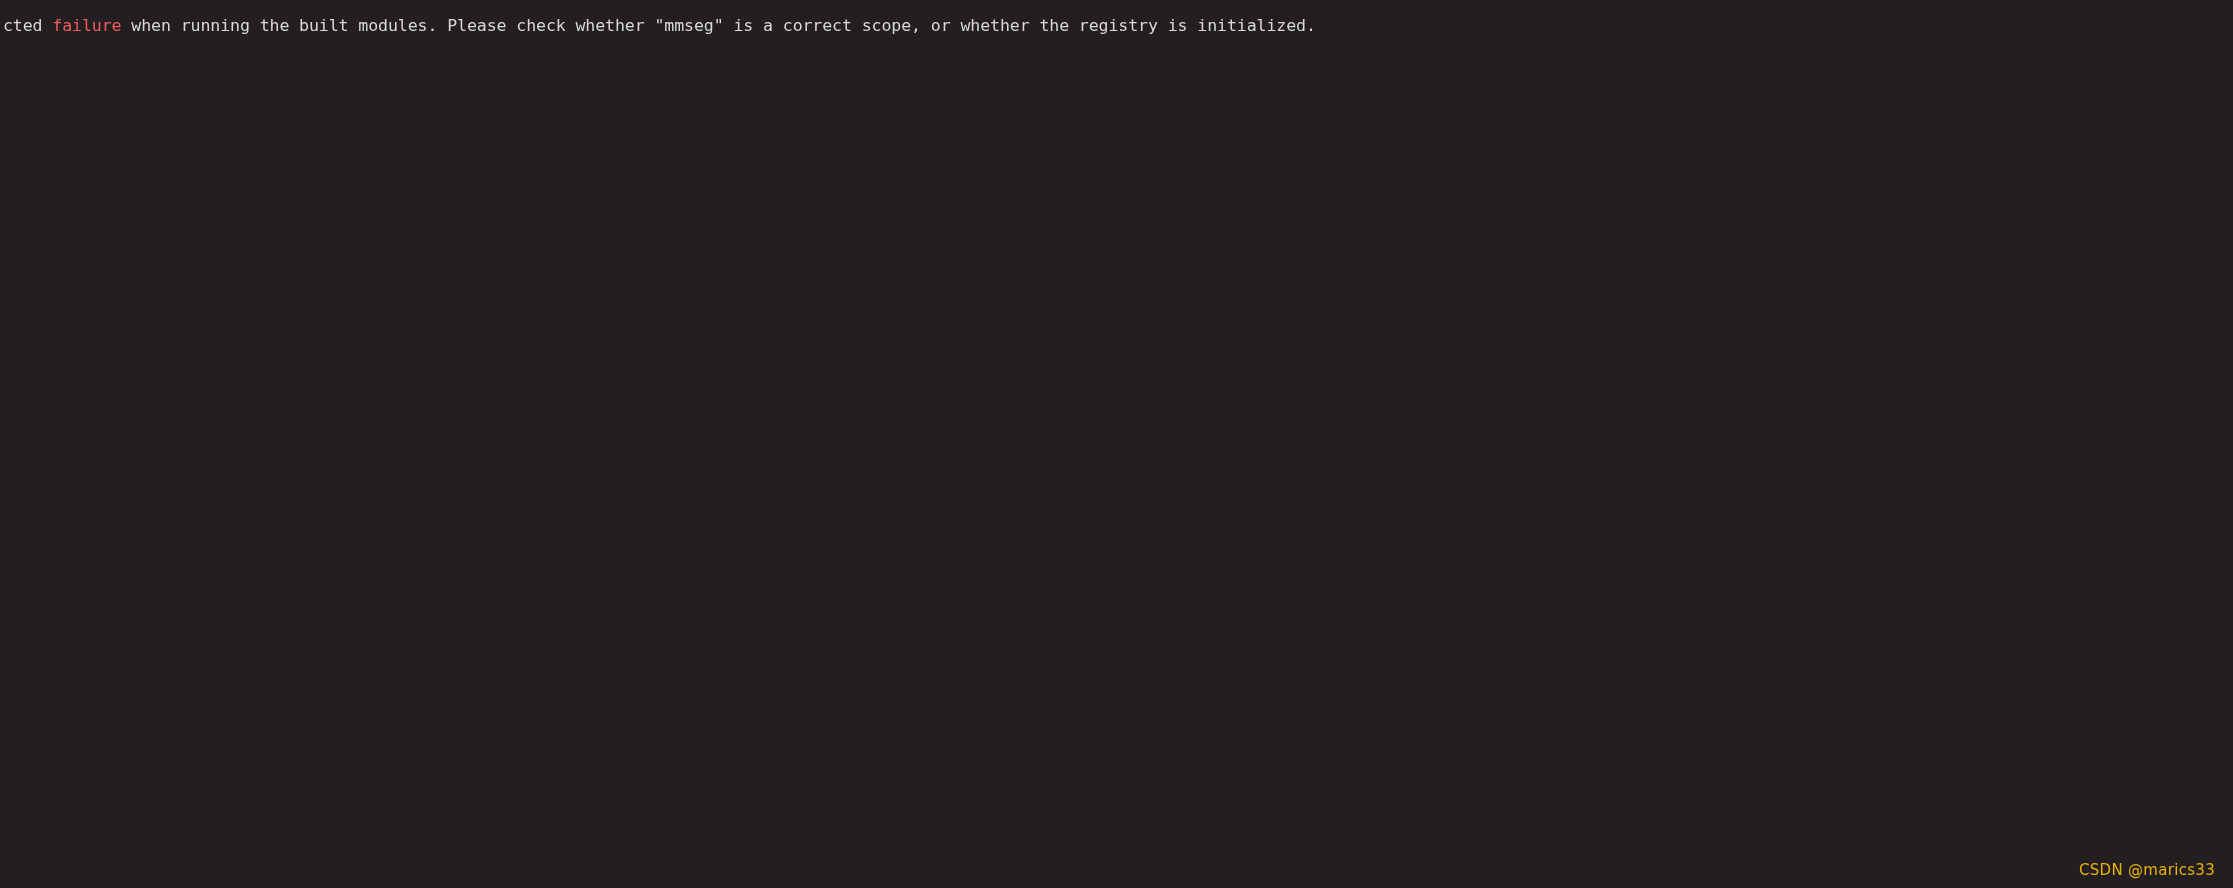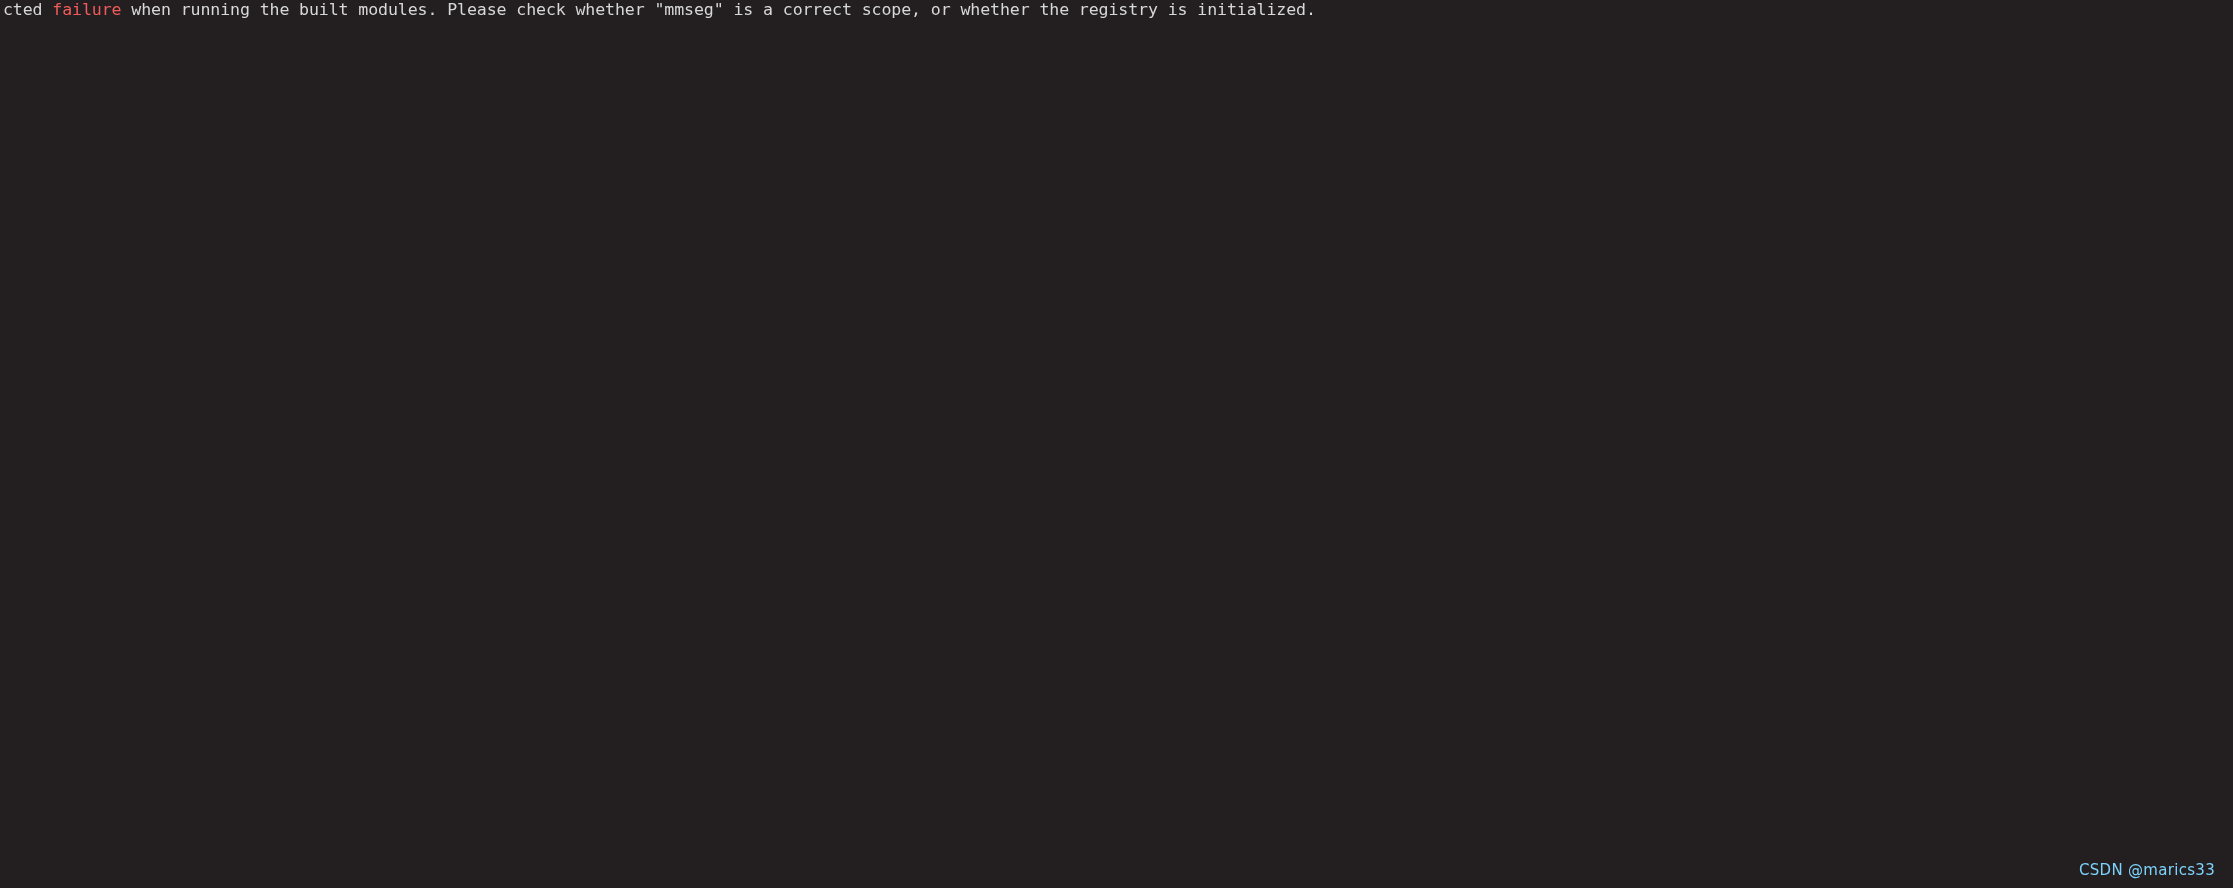--- a/index.html
+++ b/index.html
@@ -8,41 +8,41 @@
     padding: 0;
     background: #1c1c1c;
   }
   #terminal {
     width: 2233px;
     height: 888px;
     background: #231f20;
     position: relative;
     overflow: hidden;
     box-sizing: border-box;
-    padding: 0 0 0 3px;
+    padding: 16px 0 0 3px;
     font-family: "DejaVu Sans Mono", "Liberation Mono", monospace;
     font-size: 16.6px;
     line-height: 20.38px;
     letter-spacing: -0.12px;
     color: #d7d7d7;
     -webkit-font-smoothing: antialiased;
   }
   .line {
     white-space: pre;
     height: 20.38px;
     overflow: hidden;
   }
   
   .c-default { color: #d8d8d8; }
   .c-red     { color: #f05b5b; }
   #watermark {
     position: absolute;
     right: 18px;
     bottom: 8px;
-    color: #7dd3fc;
+    color: #eab308;
     font-family: "DejaVu Sans", "Liberation Sans", sans-serif;
     font-size: 15px;
     letter-spacing: 0.3px;
     user-select: none;
   }
 </style>
 </head>
 <body>
 
 <div id="terminal">

